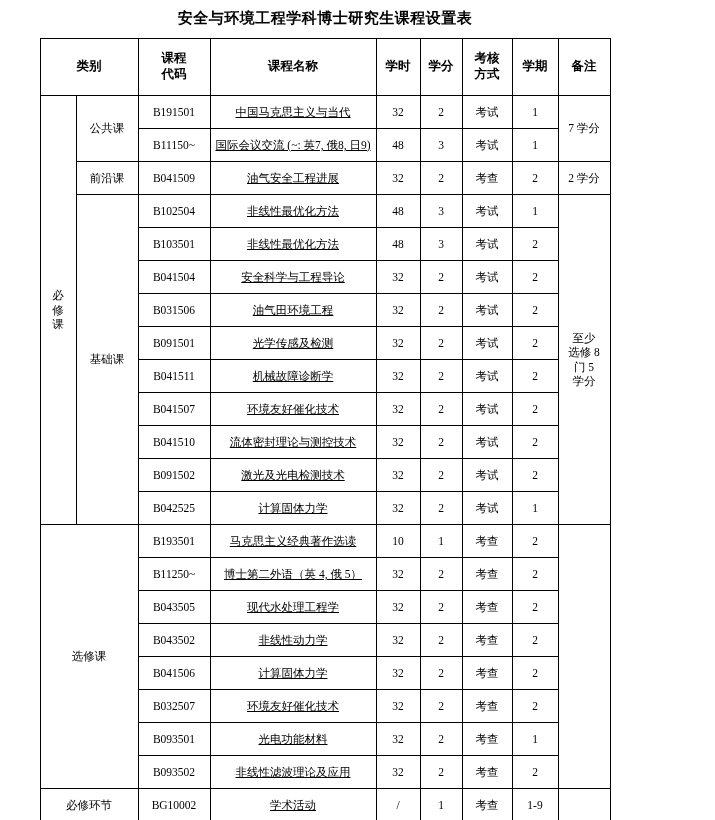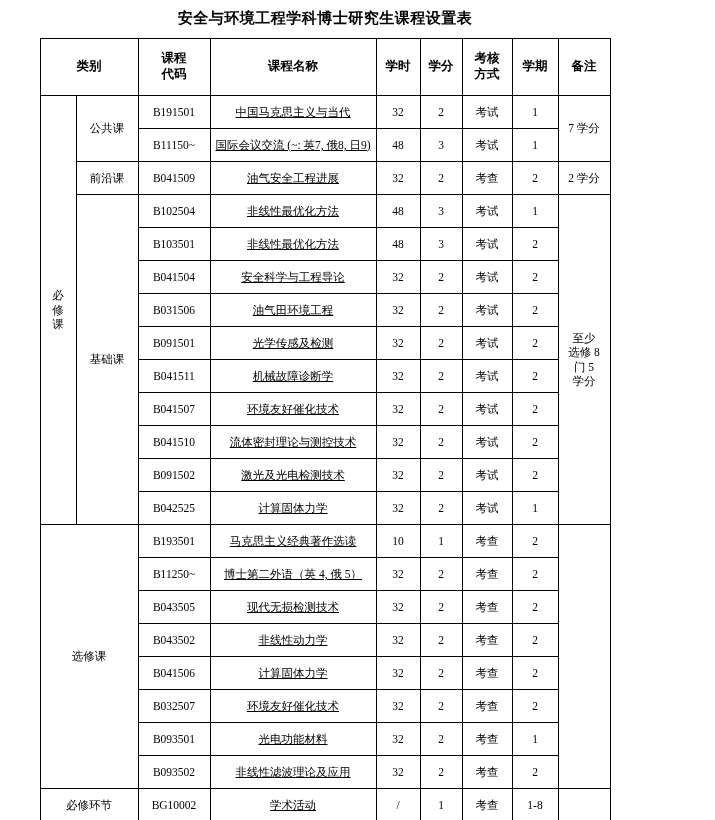--- a/index.html
+++ b/index.html
@@ -258,21 +258,21 @@
         <tr class="row-h">
           <td class="cell-code">B11250~</td>
           <td class="cell-name">博士第二外语（英 4, 俄 5）</td>
           <td>32</td>
           <td>2</td>
           <td>考查</td>
           <td>2</td>
         </tr>
         <tr class="row-h">
           <td class="cell-code">B043505</td>
-          <td class="cell-name">现代无损检测技术</td>
+          <td class="cell-name">现代水处理工程学</td>
           <td>32</td>
           <td>2</td>
           <td>考查</td>
           <td>2</td>
         </tr>
         <tr class="row-h">
           <td class="cell-code">B043502</td>
           <td class="cell-name">非线性动力学</td>
           <td>32</td>
           <td>2</td>
@@ -311,19 +311,19 @@
           <td>考查</td>
           <td>2</td>
         </tr>
         <tr class="row-h">
           <td rowspan="1" colspan="2">必修环节</td>
           <td class="cell-code">BG10002</td>
           <td class="cell-name">学术活动</td>
           <td>/</td>
           <td>1</td>
           <td>考查</td>
-          <td>1-8</td>
+          <td>1-9</td>
           <td rowspan="1"></td>
         </tr>
       </tbody>
   </table>
 
 </div>
 
 </body></html>

